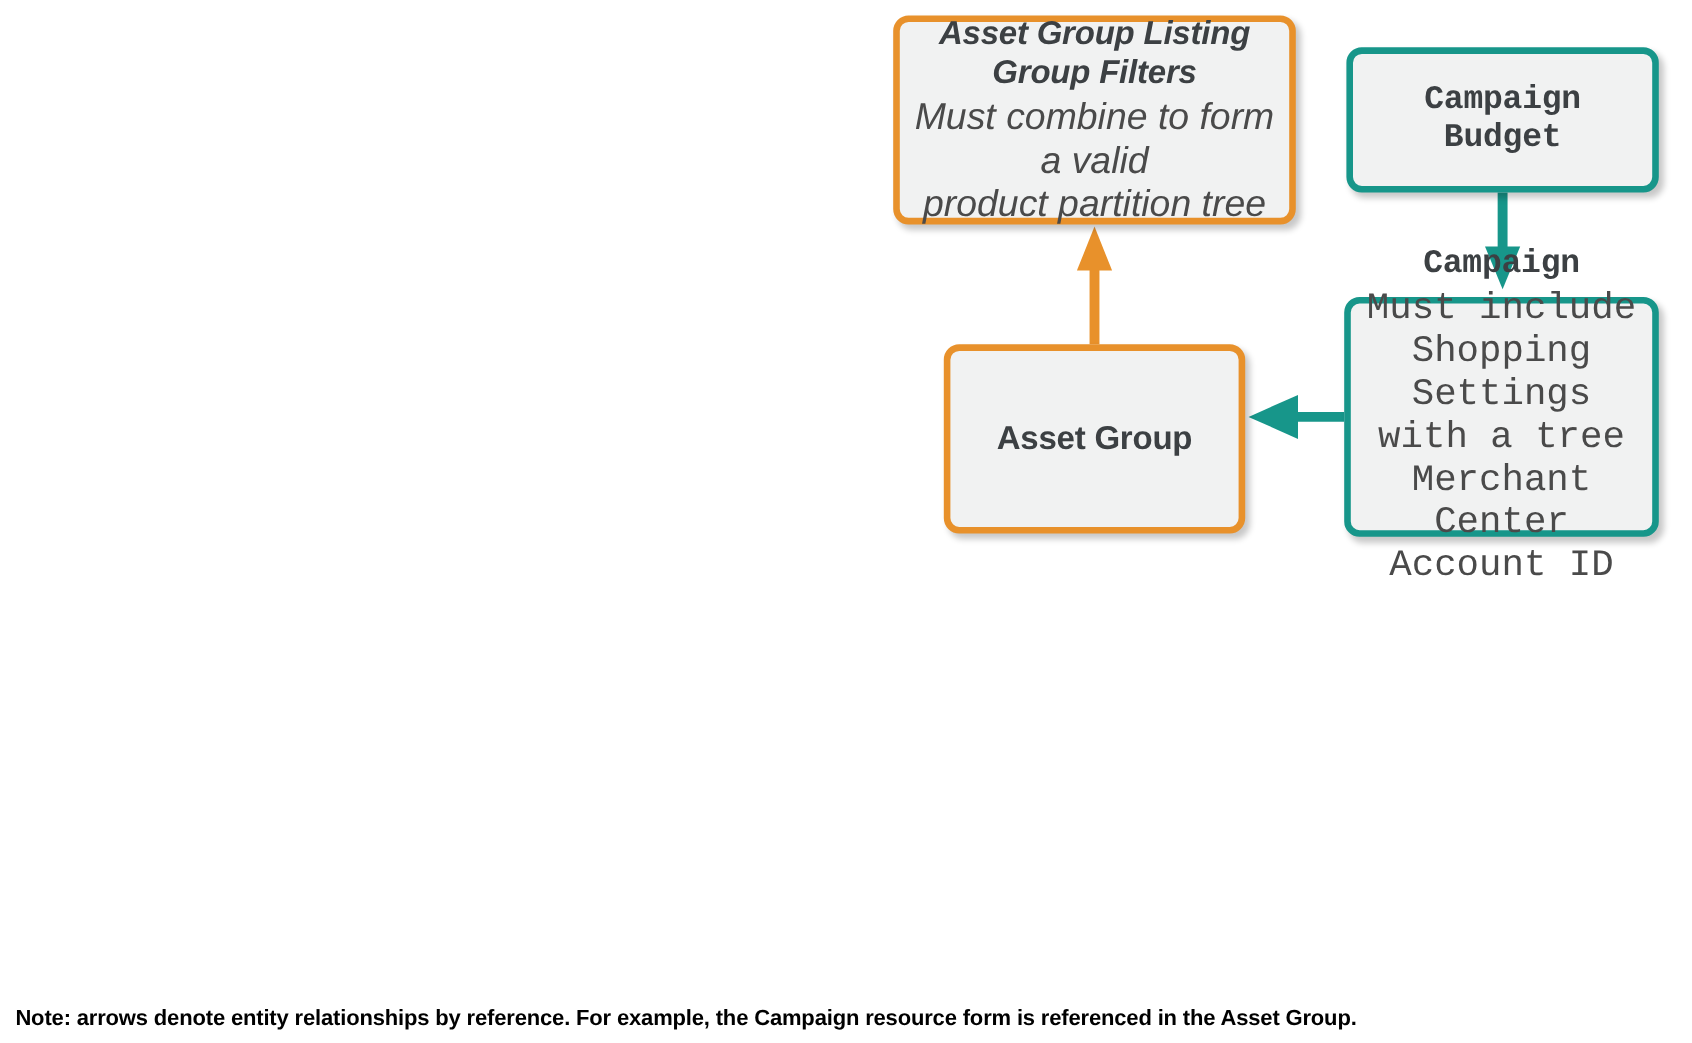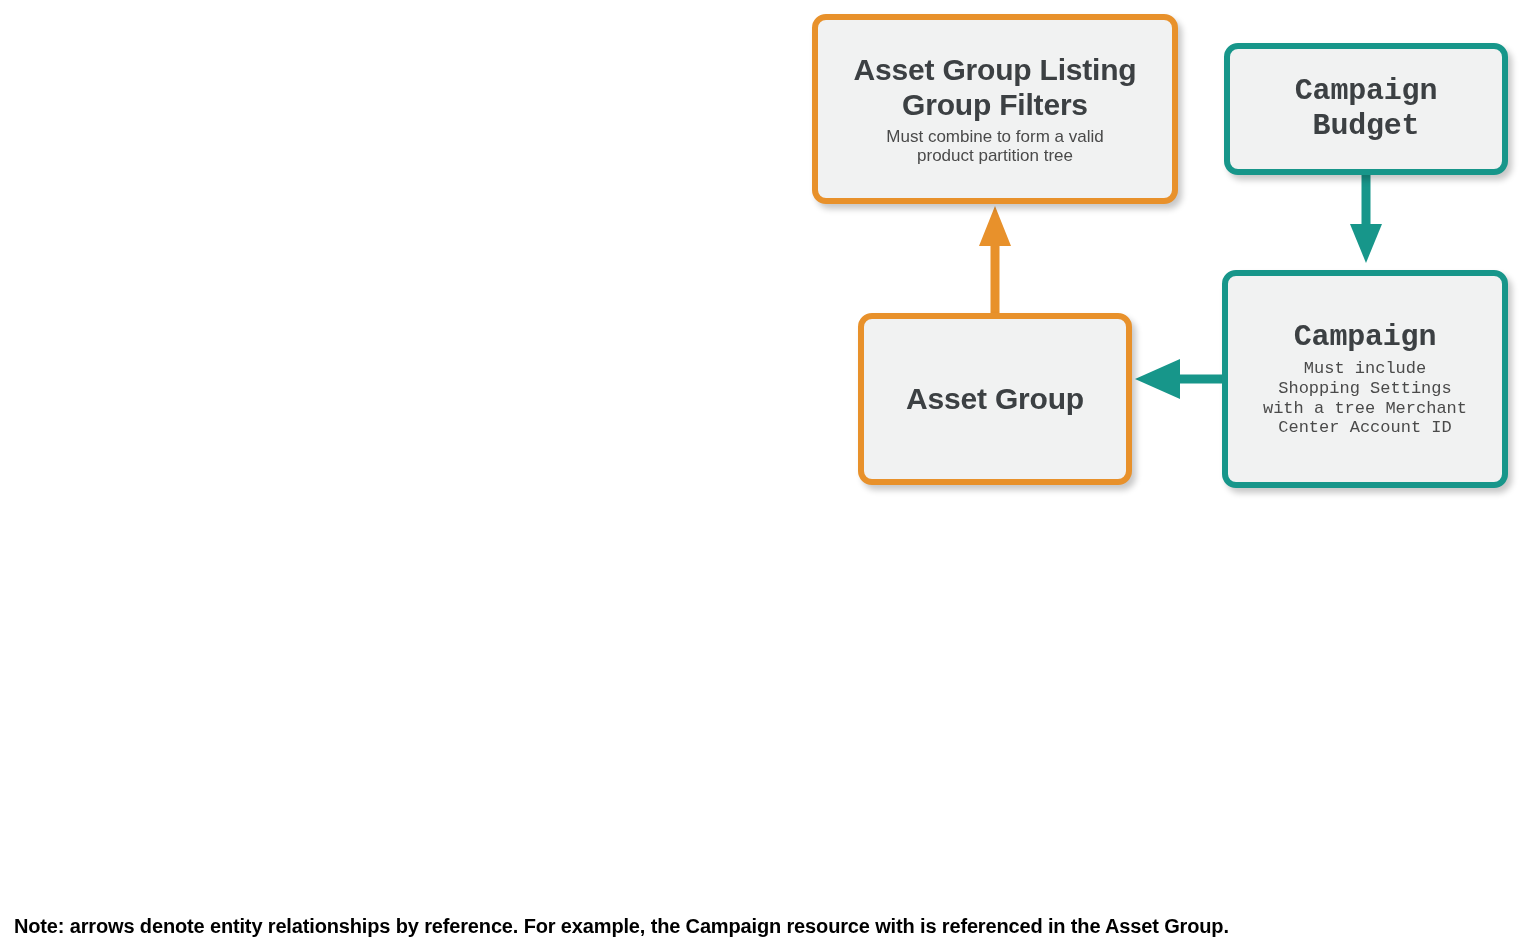--- a/index.html
+++ b/index.html
@@ -42,31 +42,31 @@
 
   .node-title {
     font-size: 30px;
     font-weight: bold;
     color: #3c4043;
     line-height: 1.17;
     letter-spacing: -0.2px;
     white-space: pre-line;
   }
   .node-sub {
-    font-size: 17px;
+    font-size: 34px;
     font-weight: normal;
     color: #4a4a4a;
     line-height: 1.15;
     margin-top: 4px;
     white-space: pre-line;
   }
   .node-sub:empty { display: none; margin: 0; }
 
   
-  #node-aglgf { left: 812px;  top: 14px;  width: 366px; height: 190px; }
+  #node-aglgf { left: 812px;  top: 14px;  width: 366px; height: 190px; font-style: italic; }
   #node-budget{ left: 1224px; top: 43px;  width: 284px; height: 132px; }
   #node-ag    { left: 858px;  top: 313px; width: 274px; height: 172px; }
   #node-camp  { left: 1222px; top: 270px; width: 286px; height: 218px; }
 
   
   #connectors {
     position: absolute;
     left: 0; top: 0;
     width: 1538px;
     height: 948px;
@@ -132,15 +132,15 @@
   </div>
 
   <div id="node-camp" class="node teal">
     <div class="node-title">Campaign</div>
     <div class="node-sub">Must include
 Shopping Settings
 with a tree Merchant
 Center Account ID</div>
   </div>
 
-  <div id="footer-note">Note: arrows denote entity relationships by reference. For example, the Campaign resource with is referenced in the Asset Group.</div>
+  <div id="footer-note">Note: arrows denote entity relationships by reference. For example, the Campaign resource form is referenced in the Asset Group.</div>
 
 </div>
 
 </body></html>

